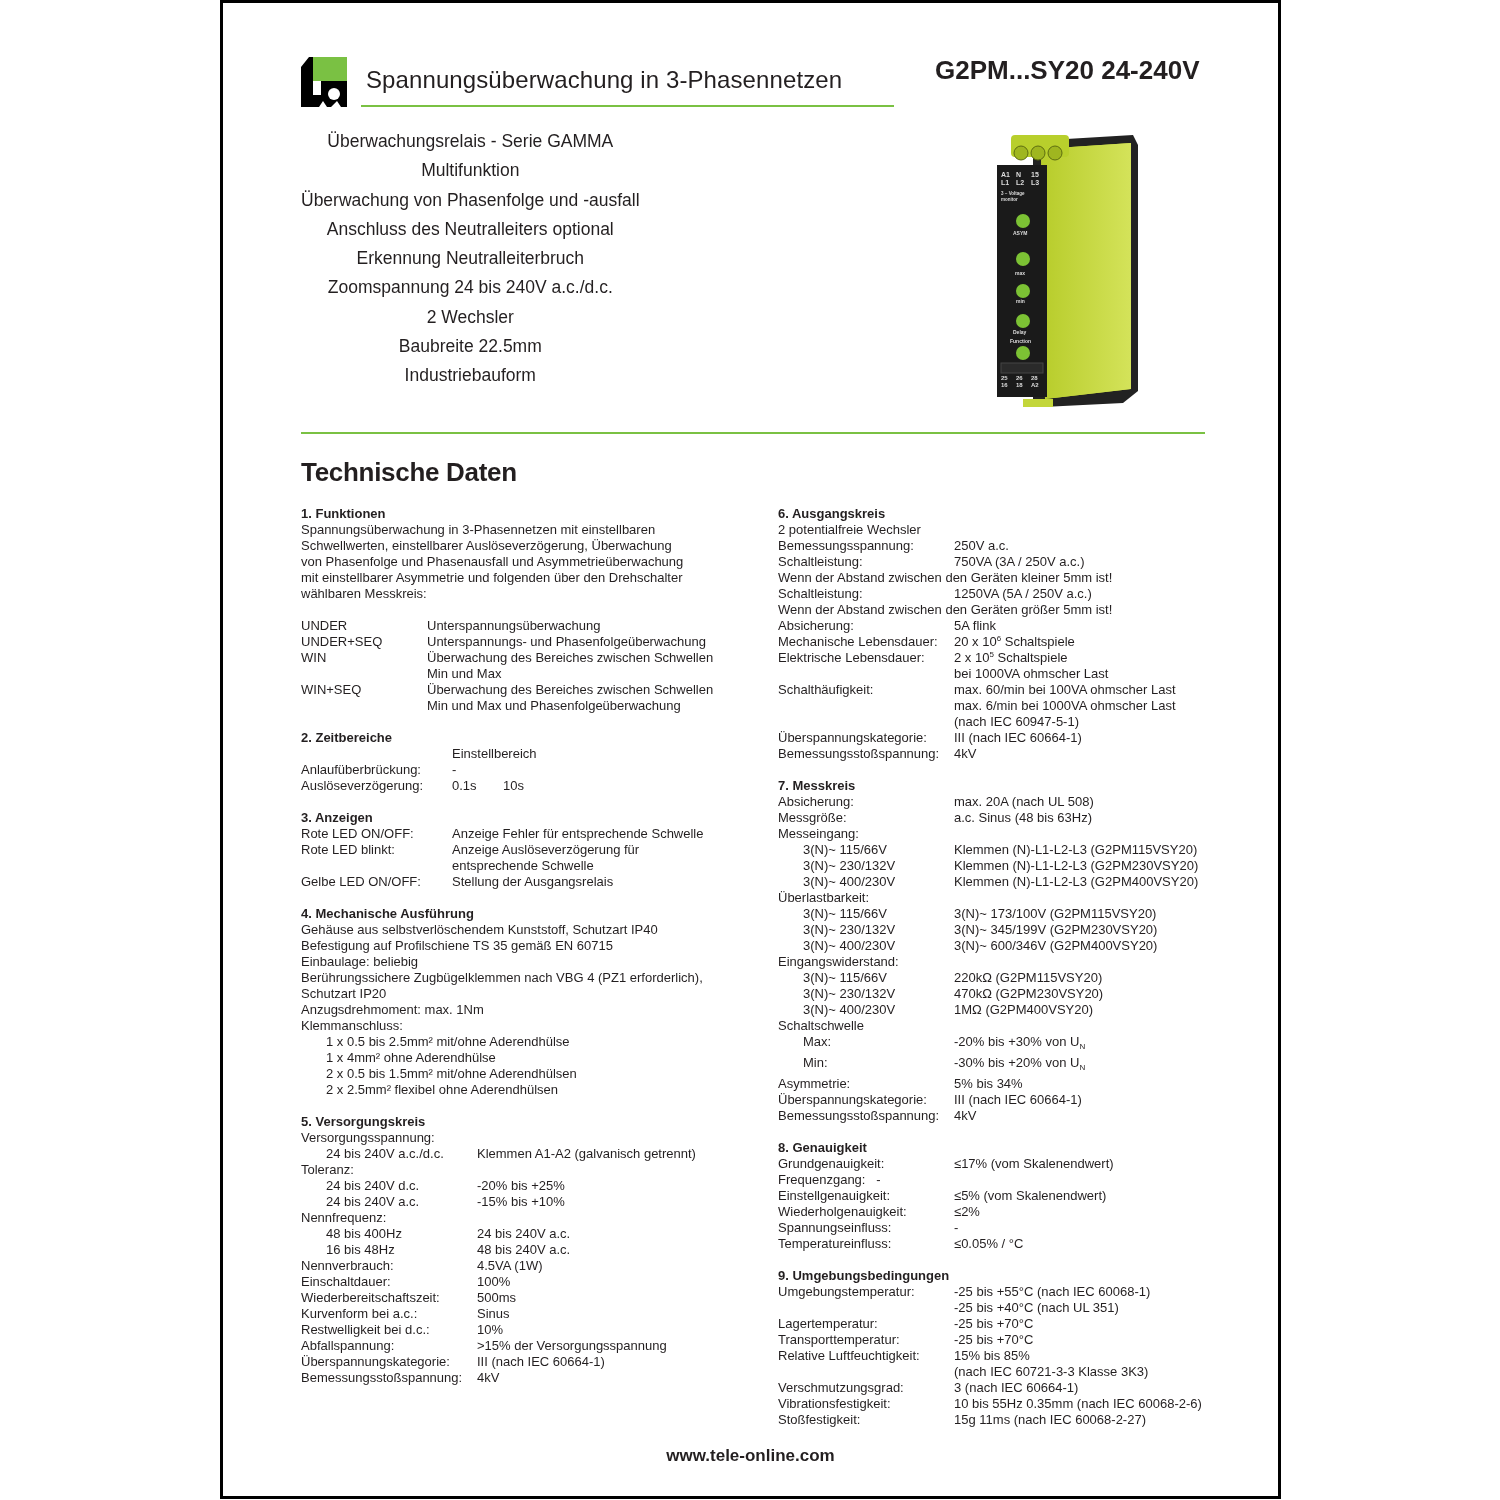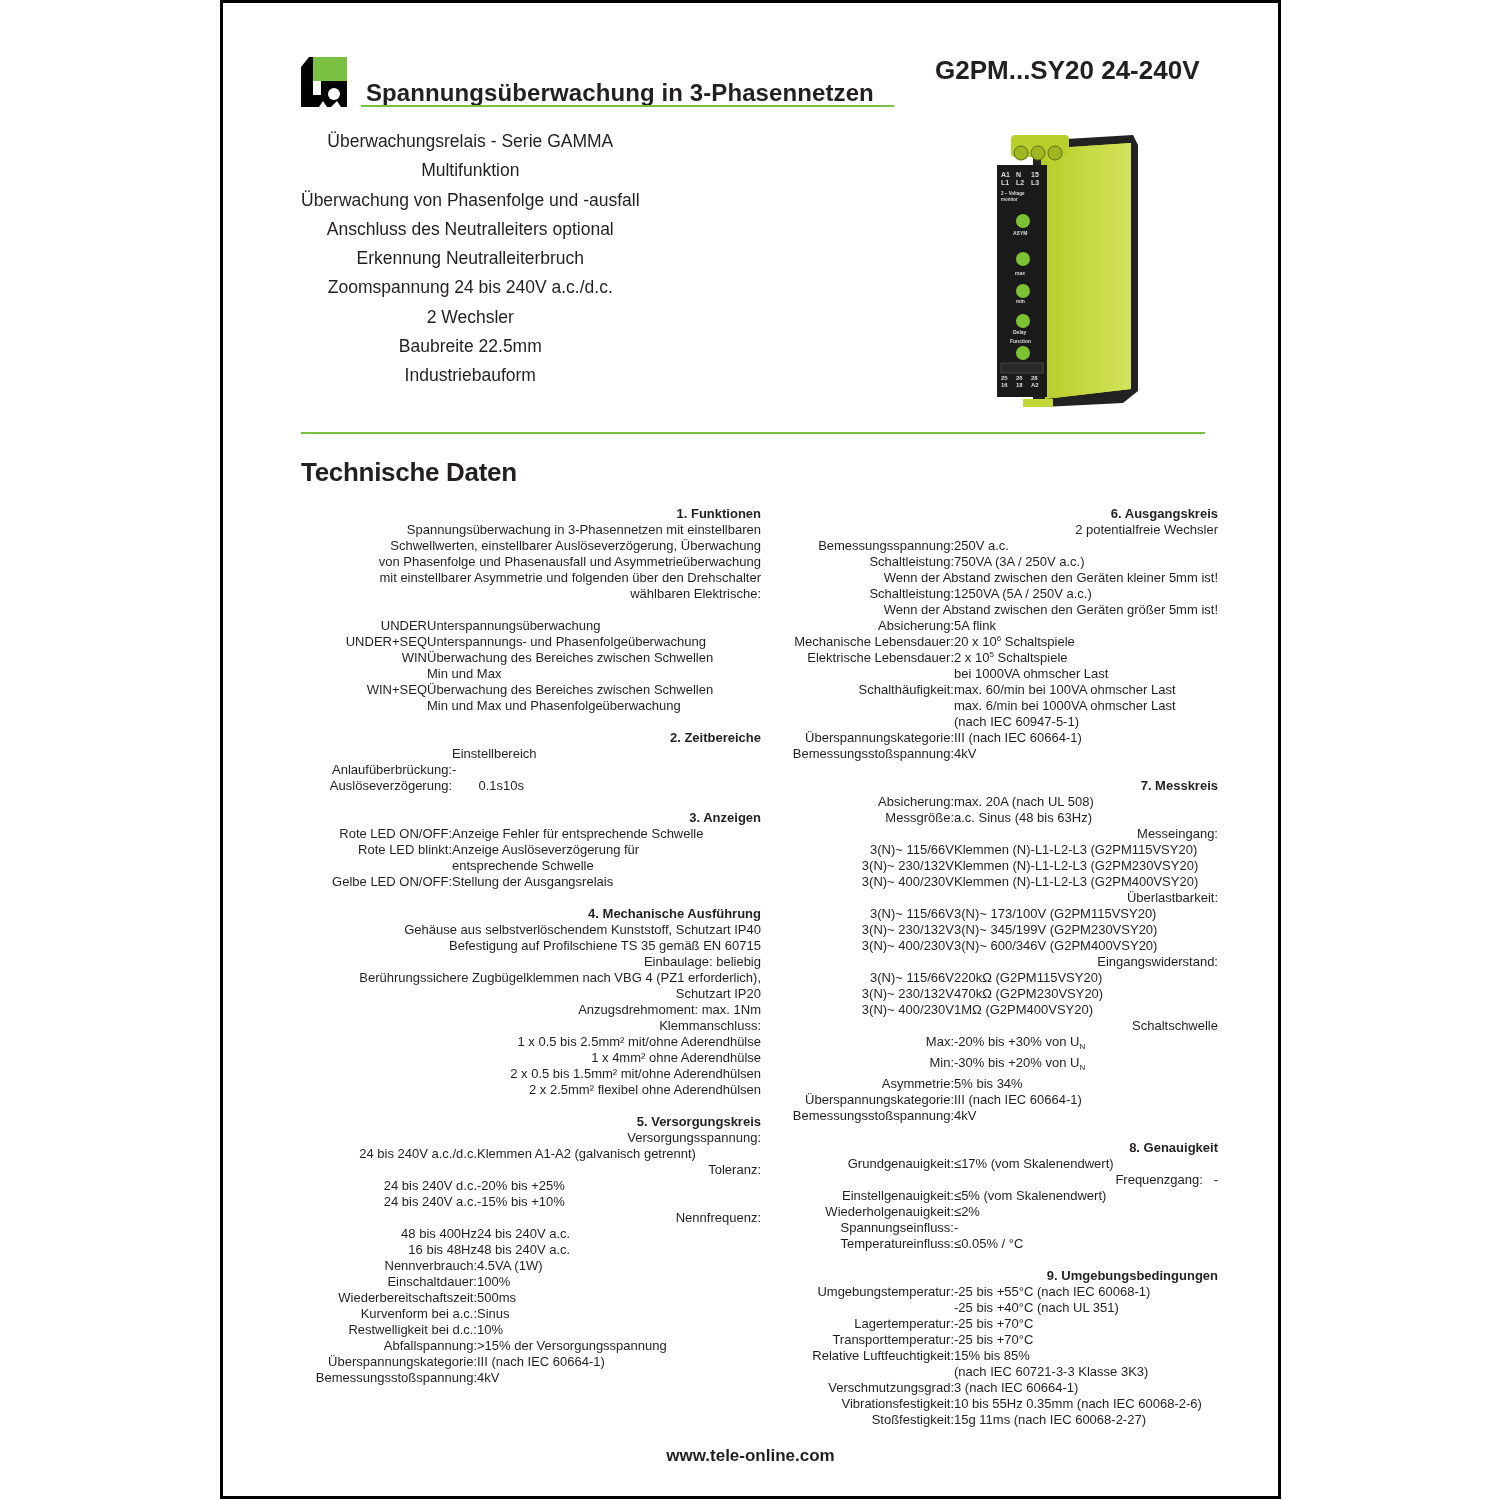--- a/index.html
+++ b/index.html
@@ -2,29 +2,29 @@
 <html><head>
 <meta charset="utf-8">
 <style>
   html, body { margin:0; padding:0; background:#ffffff; }
   body { width:1500px; height:1500px; position:relative; overflow:hidden;
          font-family:"Liberation Sans", sans-serif; color:#231f20; }
   .sheet { position:absolute; left:220px; top:0; width:1055px; height:1493px;
            border:3px solid #000; border-top:3px solid #000; box-sizing:content-box; background:#fff; }
   .abs { position:absolute; }
   .logo { left:78px; top:54px; width:46px; height:50px; }
-  .title { left:143px; top:76px; font-size:24px; font-weight:bold; letter-spacing:0.1px; white-space:nowrap; }
+  .title { left:143px; top:63px; font-size:24px; font-weight:normal; letter-spacing:0.1px; white-space:nowrap; }
   .title-rule { left:138px; top:102px; width:533px; height:2px; background:#7ac143; }
   .model { left:712px; top:52px; font-size:26px; font-weight:bold; white-space:nowrap; }
   .features { left:78px; top:124px; font-size:17.5px; line-height:29.3px;text-align:center; }
   .features div { white-space:nowrap; }
   .product { left:760px; top:128px; width:160px; height:280px; }
   .mid-rule { left:78px; top:429px; width:904px; height:2px; background:#7ac143; }
   .tech-title { left:78px; top:454px; font-size:26px; font-weight:bold; letter-spacing:-0.3px; white-space:nowrap; }
-  .col { position:absolute; font-size:13px; line-height:16px;text-align:right; }
+  .col { position:absolute; font-size:13px; line-height:16px; }
   .col-left { left:78px; top:503px; width:460px; }
   .col-right { left:555px; top:503px; width:440px; }
   .sec { margin-bottom:16px; }
   .sec-h { font-weight:bold; white-space:nowrap; }
   .row { display:flex; white-space:nowrap; }
   .row .k { flex:none; }
   .row .v { flex:none; }
   .ind { padding-left:25px; }
   .line { white-space:nowrap; }
   .gap { height:16px; }
@@ -111,21 +111,21 @@
   <div class="abs tech-title">Technische Daten</div>
 
   <div class="col col-left">
 
     <div class="sec">
       <div class="sec-h">1. Funktionen</div>
       <div class="line">Spannungsüberwachung in 3-Phasennetzen mit einstellbaren</div>
       <div class="line">Schwellwerten, einstellbarer Auslöseverzögerung, Überwachung</div>
       <div class="line">von Phasenfolge und Phasenausfall und Asymmetrieüberwachung</div>
       <div class="line">mit einstellbarer Asymmetrie und folgenden über den Drehschalter</div>
-      <div class="line">wählbaren Elektrische:</div>
+      <div class="line">wählbaren Messkreis:</div>
       <div class="gap"></div>
       <div class="row">
           <span class="k" style="width:126px">UNDER</span>
           <span class="v">Unterspannungsüberwachung</span>
         </div>
       <div class="row">
           <span class="k" style="width:126px">UNDER+SEQ</span>
           <span class="v">Unterspannungs- und Phasenfolgeüberwachung</span>
         </div>
       <div class="row">

